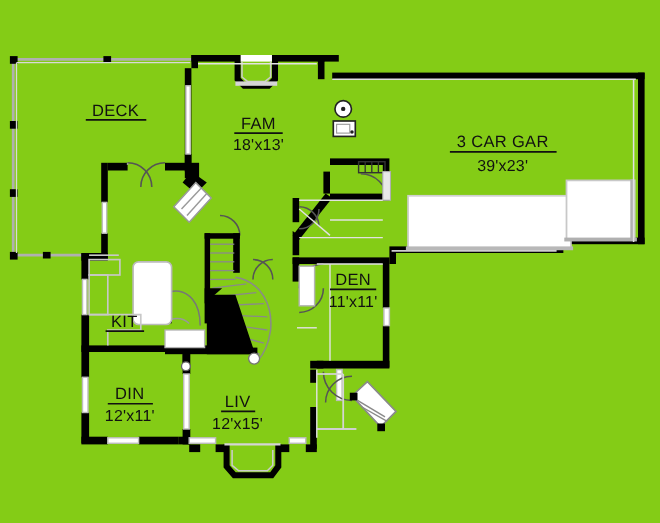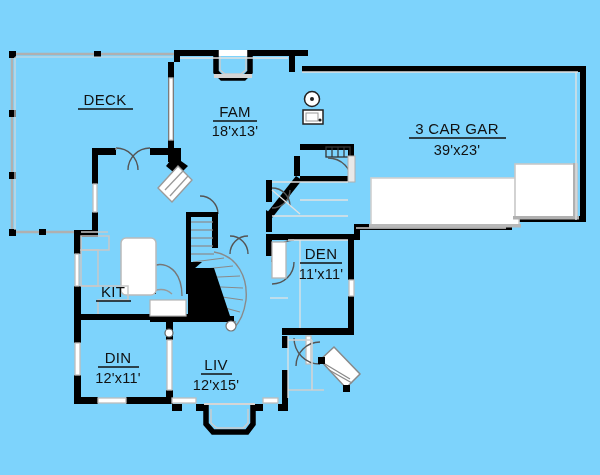--- a/index.html
+++ b/index.html
@@ -8,21 +8,21 @@
     padding: 0;
     background: #ffffff;
   }
   body {
     font-family: "Liberation Sans", sans-serif;
   }
   #plan-root {
     position: relative;
     width: 600px;
     height: 475px;
-    background: #7dd3fc;
+    background: #84cc16;
     overflow: hidden;
   }
   #plan-svg {
     display: block;
     width: 600px;
     height: 475px;
   }
   .room-label-text {
     font-family: "Liberation Sans", sans-serif;
     font-weight: 400;

